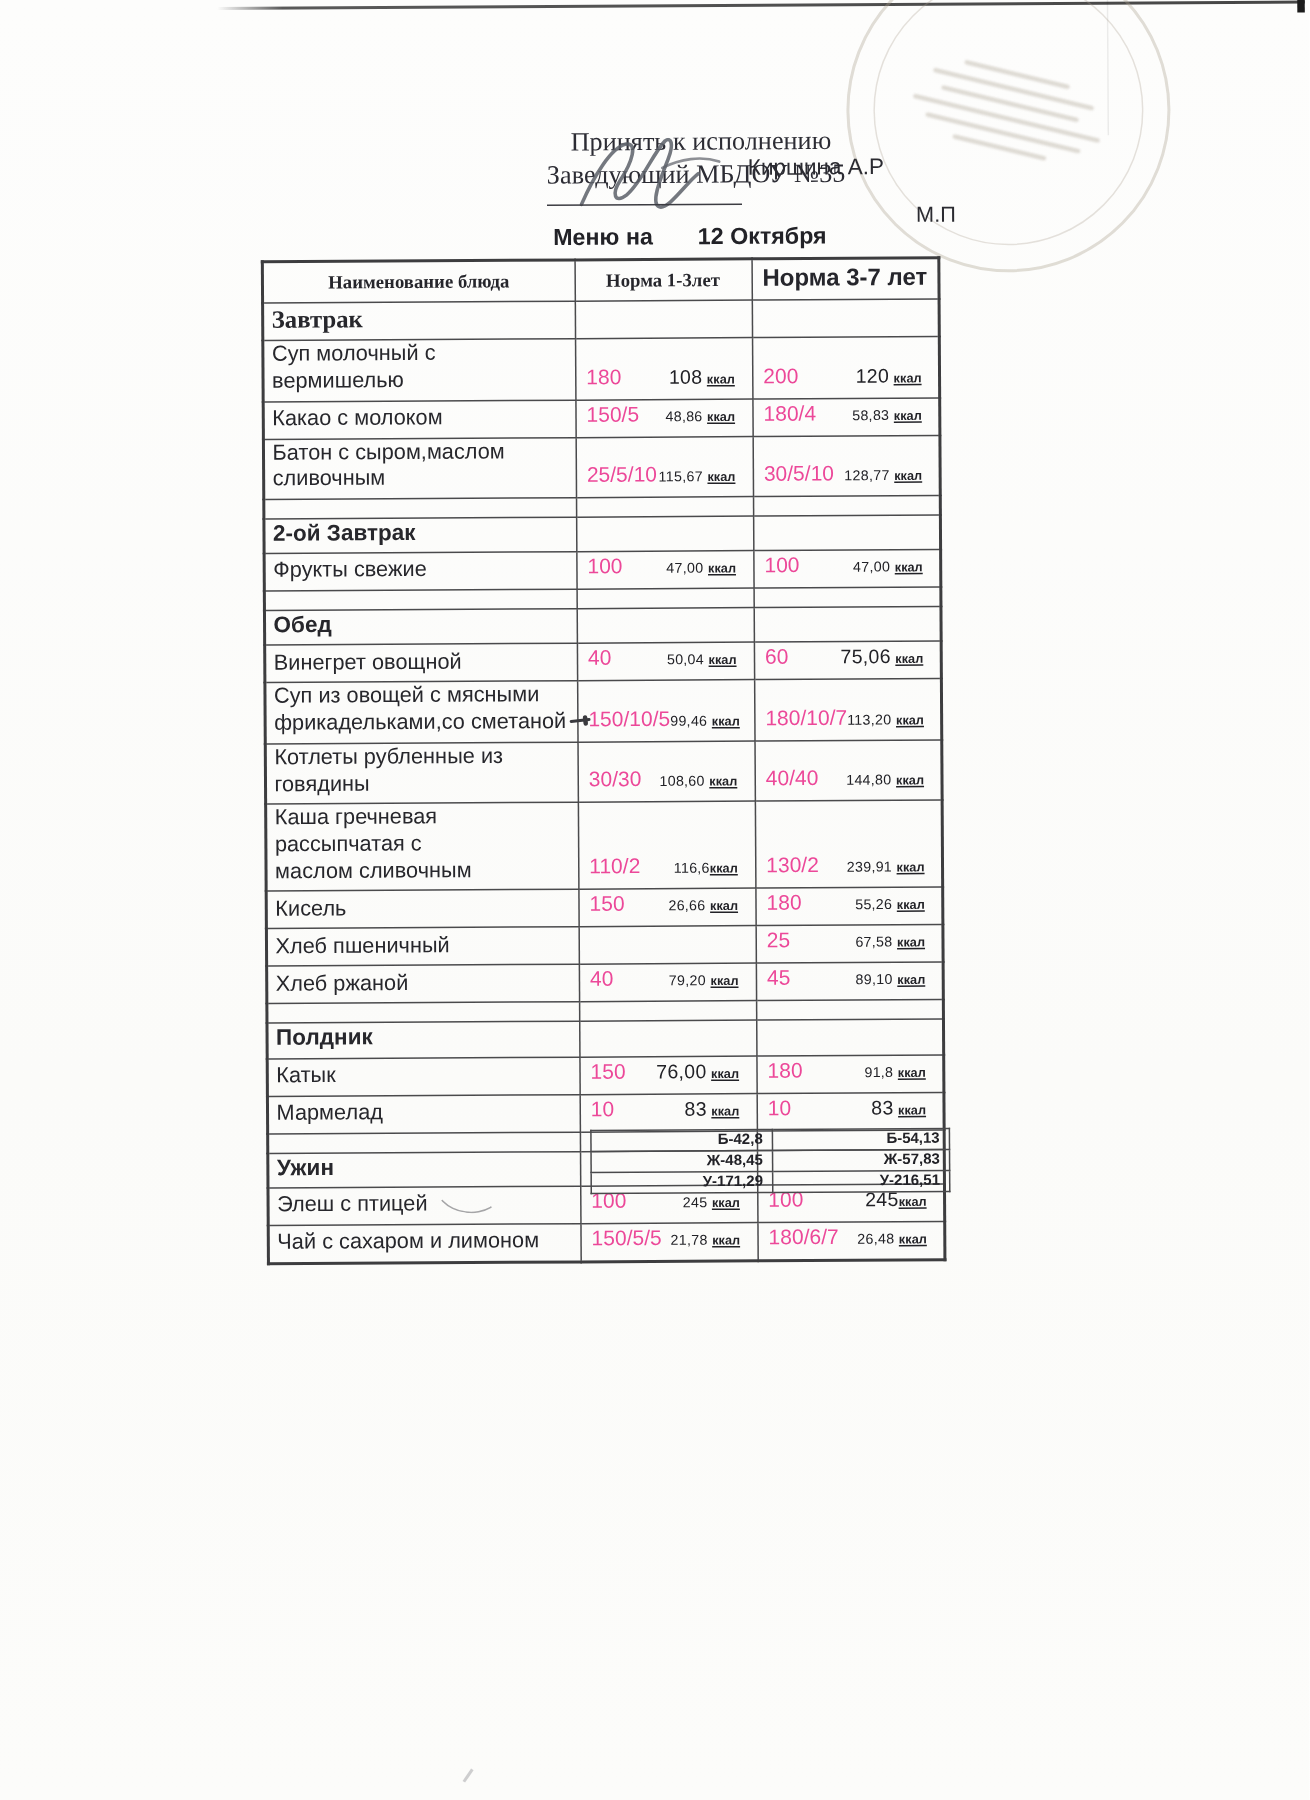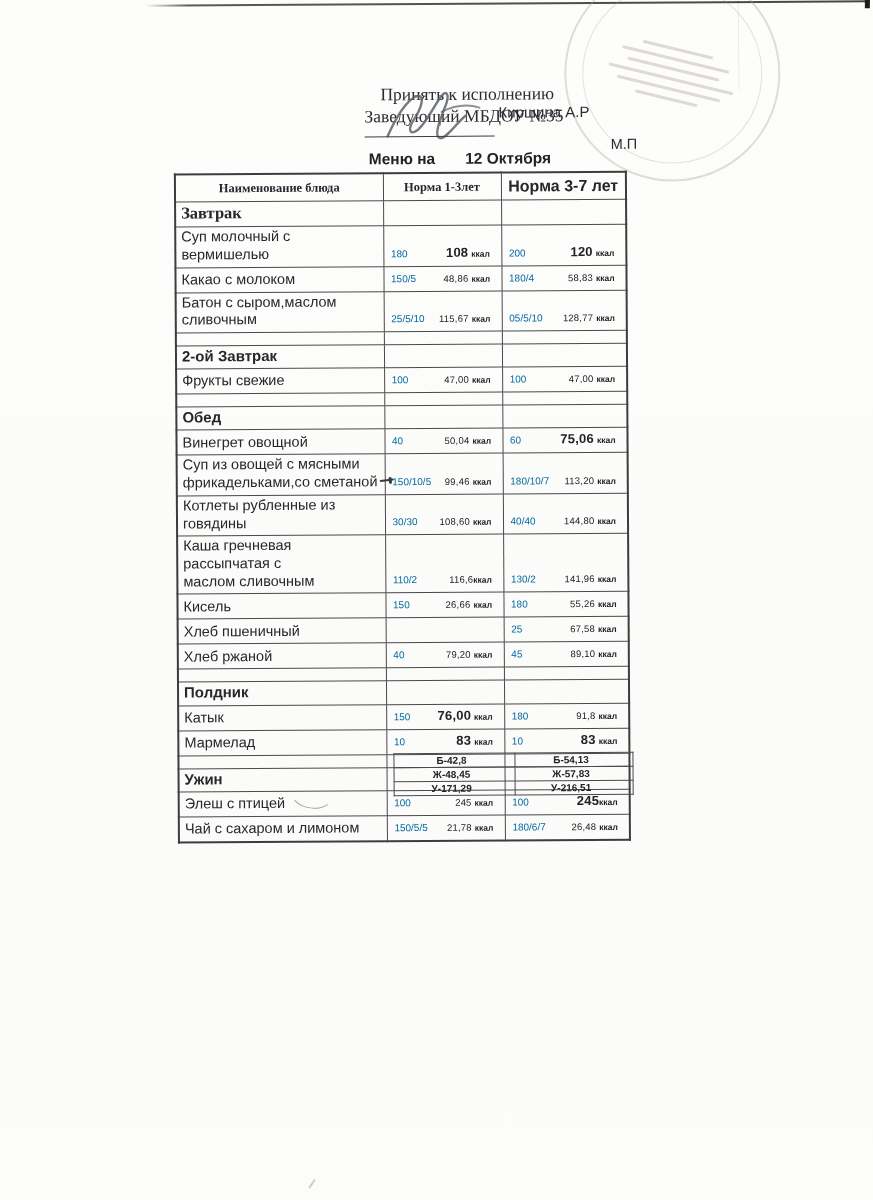--- a/index.html
+++ b/index.html
@@ -56,35 +56,35 @@
   tr.dish{height:23px;}
   tr.tall{height:35px;}
   tr.section{height:22px;}
   tr.empty{height:13px;}
   td.name{font-size:14.5px;line-height:1.22;padding:1px 3px 3px 5px;vertical-align:bottom;
     white-space:pre-line;color:#27272c;}
   tr.section td.name{font-weight:700;font-size:15px;vertical-align:middle;padding-top:1px;}
   tr.section td.name.serif{font-family:"Liberation Serif",serif;font-size:16.5px;}
   td.val{vertical-align:bottom;}
   .cellflex{display:flex;justify-content:space-between;align-items:baseline;padding:0 10px 4px 6px;}
-  .portion{font-size:10px;color:#0369a1;white-space:nowrap;}
+  .portion{font-size:14px;color:#ec4899;white-space:nowrap;}
   .kcal{white-space:nowrap;color:#222227;}
   .knum{font-size:9.5px;font-weight:400;letter-spacing:.2px;}
-  .kcal.big .knum{font-size:13px;font-weight:700;}
-  .kunit{font-size:8.5px;font-weight:700;}
+  .kcal.big .knum{font-size:13px;font-weight:400;}
+  .kunit{font-size:8.5px;font-weight:700;text-decoration:underline;}
   .kunit.gap{margin-left:3px;}
   .pen-mark{position:absolute;left:380px;top:479px;width:14px;height:2.4px;background:#3a3a3e;
     transform:rotate(-6deg);border-radius:2px;}
   .pen-mark::after{content:"";position:absolute;left:9px;top:-2px;width:2.5px;height:7px;background:#3a3a3e;border-radius:2px;}
 
   
   table.totals{position:absolute;left:392px;top:753px;width:239px;border-collapse:collapse;table-layout:fixed;
     border:1.5px solid var(--border,#4a4a4c);}
   table.totals td{border:1.5px solid var(--border,#4a4a4c);height:12px;font-size:10px;font-weight:700;
-    text-align:center;padding:0 6px 1px 0;color:#222227;vertical-align:middle;}
+    text-align:right;padding:0 6px 1px 0;color:#222227;vertical-align:middle;}
 </style>
 </head>
 <body style="--ink: #232328; --border: #4a4a4c;">
 
 <div class="content">
 
   <div class="art-top"></div>
 
   <div class="art-corner"></div>
   <div class="art-vline"></div>
@@ -171,21 +171,21 @@
           <td class="name">Батон с  сыром,маслом
 сливочным</td>
           <td class="val">
             <div class="cellflex">
               <span class="portion">25/5/10</span>
               <span class="kcal"><span class="knum">115,67</span><span class="kunit gap">ккал</span></span>
             </div>
           </td>
           <td class="val">
             <div class="cellflex">
-              <span class="portion">05/5/10</span>
+              <span class="portion">30/5/10</span>
               <span class="kcal"><span class="knum">128,77</span><span class="kunit gap">ккал</span></span>
             </div>
           </td>
         </tr>
         <tr class="empty">
           <td class="name"></td>
           <td class="val"></td>
           <td class="val"></td>
         </tr>
         <tr class="section">
@@ -270,21 +270,21 @@
 маслом сливочным</td>
           <td class="val">
             <div class="cellflex">
               <span class="portion">110/2</span>
               <span class="kcal"><span class="knum">116,6</span><span class="kunit">ккал</span></span>
             </div>
           </td>
           <td class="val">
             <div class="cellflex">
               <span class="portion">130/2</span>
-              <span class="kcal"><span class="knum">141,96</span><span class="kunit gap">ккал</span></span>
+              <span class="kcal"><span class="knum">239,91</span><span class="kunit gap">ккал</span></span>
             </div>
           </td>
         </tr>
         <tr class="dish">
           <td class="name">Кисель</td>
           <td class="val">
             <div class="cellflex">
               <span class="portion">150</span>
               <span class="kcal"><span class="knum">26,66</span><span class="kunit gap">ккал</span></span>
             </div>

